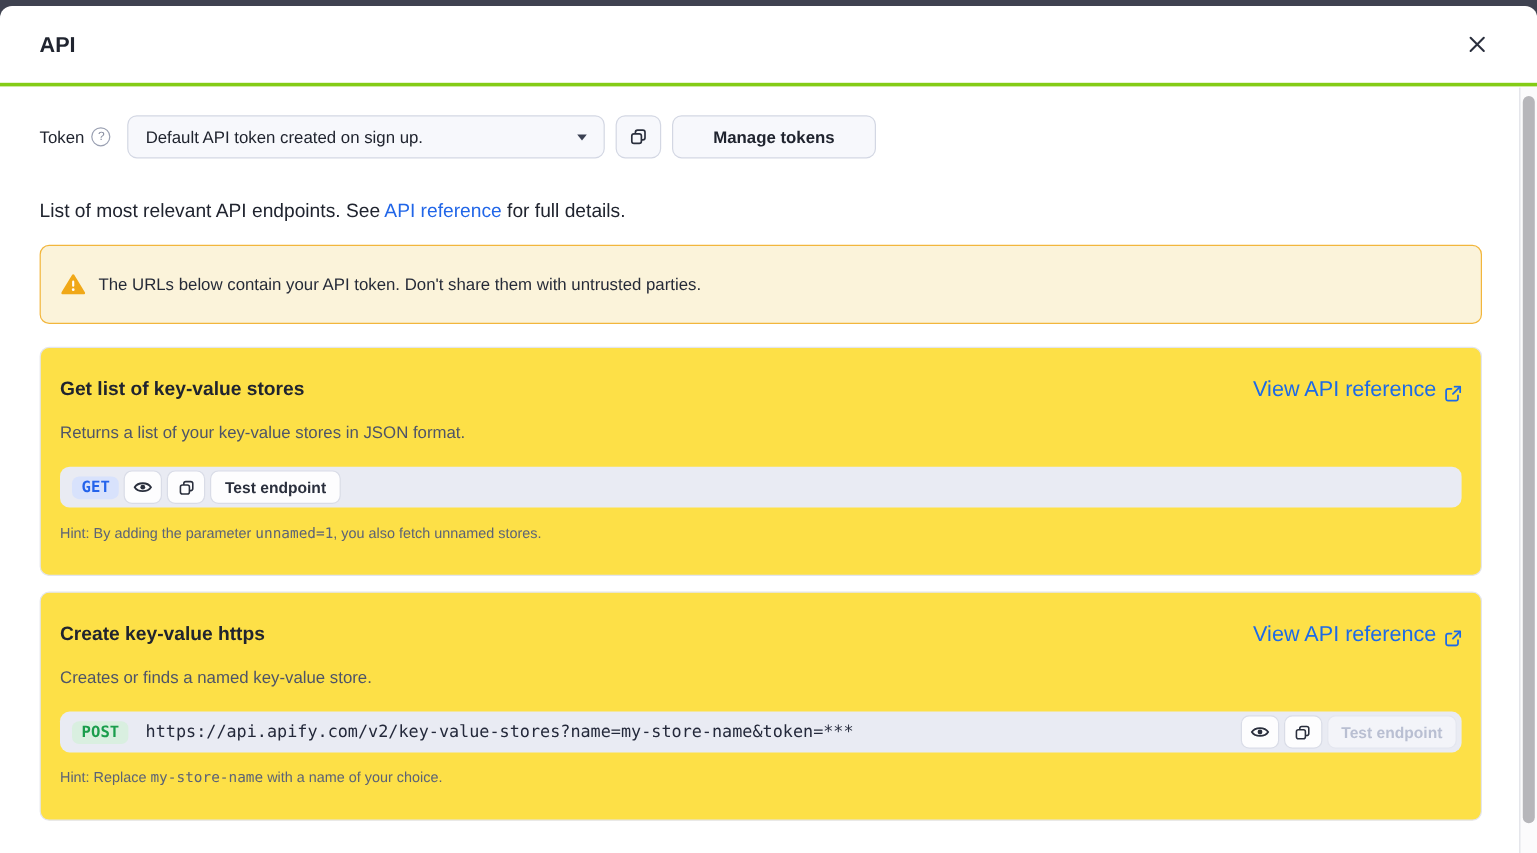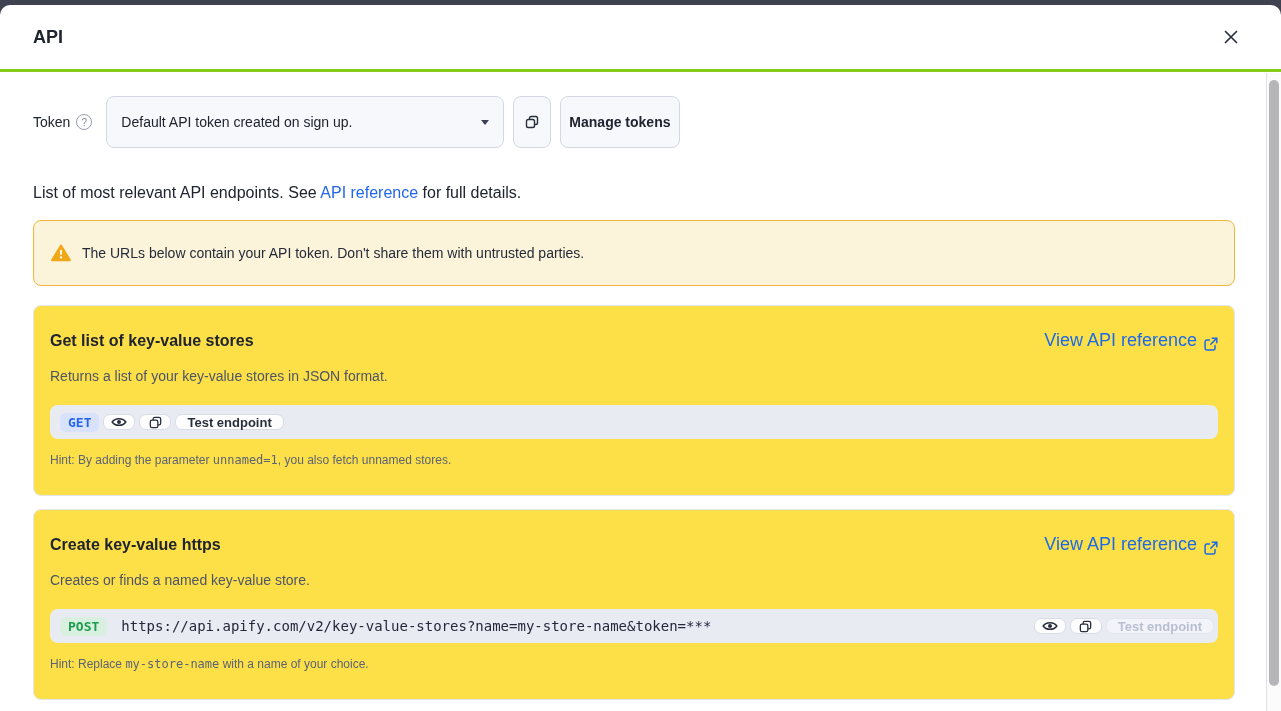--- a/index.html
+++ b/index.html
@@ -17,27 +17,27 @@
                background:none; border:none; cursor:pointer; color:#2a2f3d; }
 
   
   .modal-body { padding:24px 46px 0 33px; }
 
   .token-row { display:flex; align-items:center; margin-bottom:22px; }
   .token-label { font-size:14px; color:#20242f; margin-right:6px; }
   .help-icon { width:16px; height:16px; border:1.2px solid #9aa0b2; border-radius:50%;
                display:inline-flex; align-items:center; justify-content:center;
                font-size:10px; color:#868c9f; margin-right:14px; }
-  .btn { background:#f7f8fc; border:1px solid #d3d7e3; border-radius:8px; height:52px;
+  .btn { background:#f7f8fc; border:1px solid #d3d7e3; border-radius:8px; height:36px;
          display:inline-flex; align-items:center; font-size:14px; color:#20242f; cursor:pointer; }
   .token-select { width:398px; justify-content:space-between; padding:0 14px; margin-right:9px; }
   .caret-down { width:0; height:0; border-left:4px solid transparent; border-right:4px solid transparent;
                 border-top:5px solid #3a4052; }
   .icon-btn-lg { width:38px; justify-content:center; margin-right:9px; color:#2a2f3d; }
-  .manage-btn { padding:0 8px; font-weight:600; }
+  .manage-btn { padding:0 33px; font-weight:600; }
 
   .intro { font-size:16px; color:#20242f; margin-bottom:18px;margin-top:36px; }
   .intro a { color:#2166e8; text-decoration:none; cursor:pointer; }
 
   .warning { display:flex; align-items:center; gap:11px; background:#fbf3da;
              border:1px solid #f2b63c; border-radius:8px; height:66px; padding:0 17px;
              margin-bottom:19px; }
   .warning-text { font-size:14px; color:#262b38; }
 
   .card { background:#fde047; border:1px solid #e3e5ee; border-radius:8px;
@@ -49,21 +49,21 @@
   .card-desc { font-size:14px; color:#4e5468; margin-top:17px; }
 
   .url-bar { margin-top:21px; height:34px; background:#e9ebf3; border-radius:8px;
              display:flex; align-items:center; padding:0 4px 0 10px; }
   .pill { font-family:"DejaVu Sans Mono", monospace; font-size:13px; font-weight:700;
           padding:2px 8px; border-radius:6px; flex:none; }
   .pill-get  { color:#2463eb; background:#d8e2fc; }
   .pill-post { color:#1a9d4c; background:#d9efe0; }
   .url-text { font-family:"DejaVu Sans Mono", monospace; font-size:14px; color:#23283a;
               margin-left:14px; white-space:nowrap; overflow:hidden; flex:1; }
-  .bar-btn { background:#fdfdfe; border:1px solid #d9dce7; border-radius:7px; height:16px;
+  .bar-btn { background:#fdfdfe; border:1px solid #d9dce7; border-radius:7px; height:28px;
              display:inline-flex; align-items:center; justify-content:center; cursor:pointer;
              color:#2a2f3d; margin-left:4px; flex:none; }
   .bar-icon-btn { width:32px; }
   .test-btn { padding:0 11px; font-size:13px; font-weight:600; }
   .test-btn.disabled { color:#b9bfd2; background:#f3f4f9; border-color:#e4e6ef; cursor:default; }
 
   .hint { margin-top:14px; font-size:12px; color:#5c6376; }
   .hint code { font-family:"DejaVu Sans Mono", monospace; font-size:12px; color:#5c6376; }
 
   

